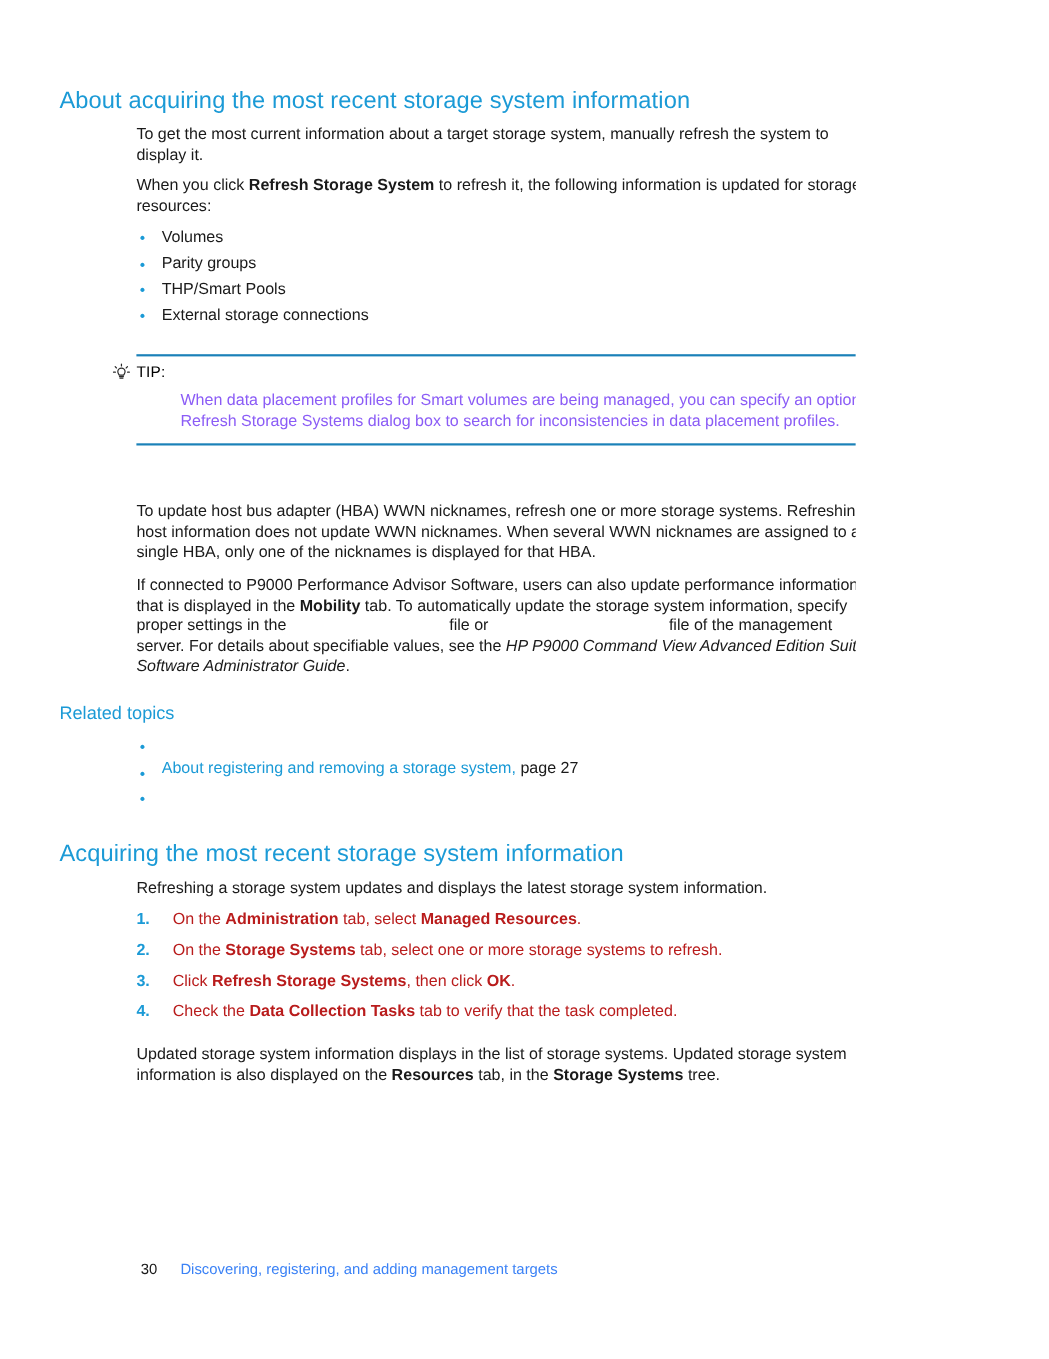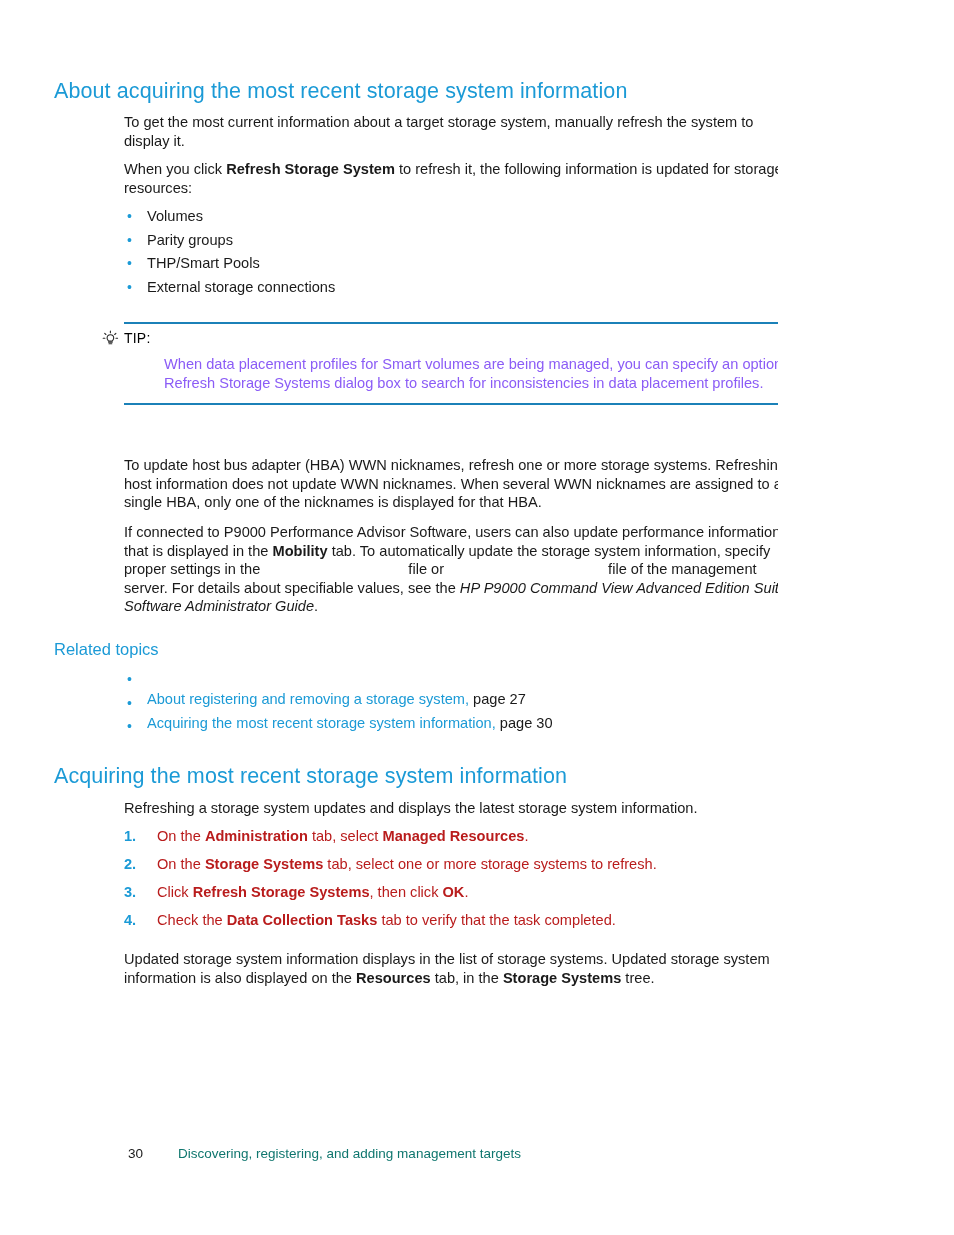--- a/index.html
+++ b/index.html
@@ -179,23 +179,23 @@
 
   
   .footer-num {
     position: absolute;
     left: 128px;
     font-size: 13.5px;
     color: #1a1a1a;
   }
   .footer-text {
     position: absolute;
-    left: 178px;
+    left: 164px;
     font-size: 13.5px;
-    color: #0f766e;
+    color: #3b82f6;
     white-space: nowrap;
   }
 </style>
 </head>
 <body>
 
 <div class="page">
 
   <div class="h1" style="top:78px;">About acquiring the most recent storage system information</div>
 
@@ -252,21 +252,20 @@
 
   <div class="h2" style="top:639px;">Related topics</div>
 
   <div class="rlist" style="top:668px;">
     <div class="rrow">
       <span class="rdot">•</span>
       <span class="rlink"><span>About registering and removing a storage system</span><span>,</span><span class="rpage"> page 27</span></span>
     </div>
     <div class="rrow">
       <span class="rdot">•</span>
-      <span class="rlink"><span>Acquiring the most recent storage system information</span><span>,</span><span class="rpage"> page 30</span></span>
     </div>
     <div class="rrow">
       <span class="rdot">•</span>
     </div>
   </div>
 
   <div class="h1" style="top:763px;">Acquiring the most recent storage system information</div>
 
   <div class="p" style="top:799px;">Refreshing a storage system updates and displays the latest storage system information.</div>
 

